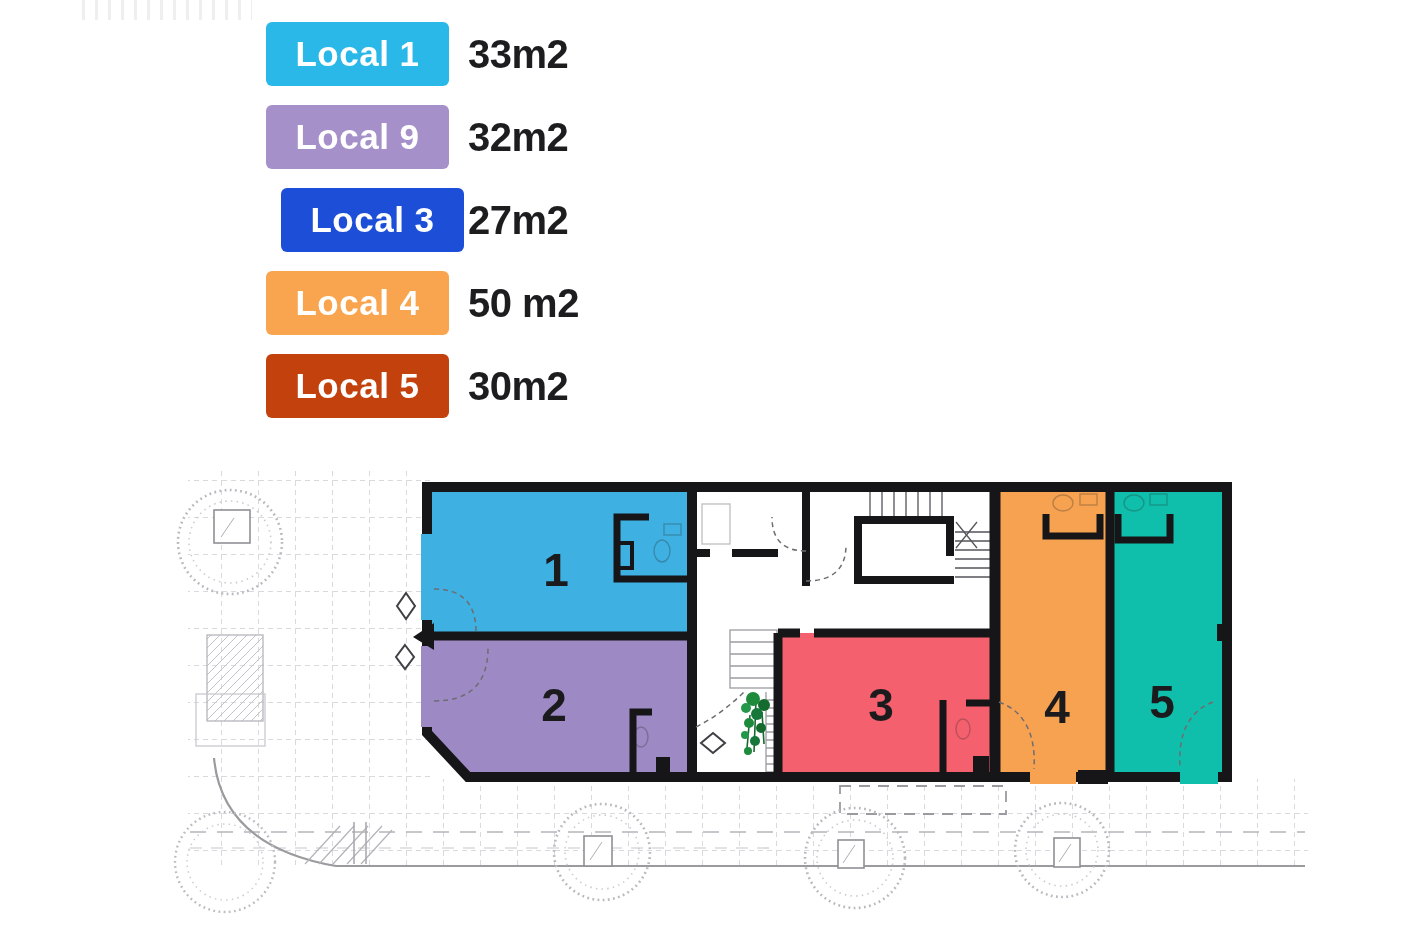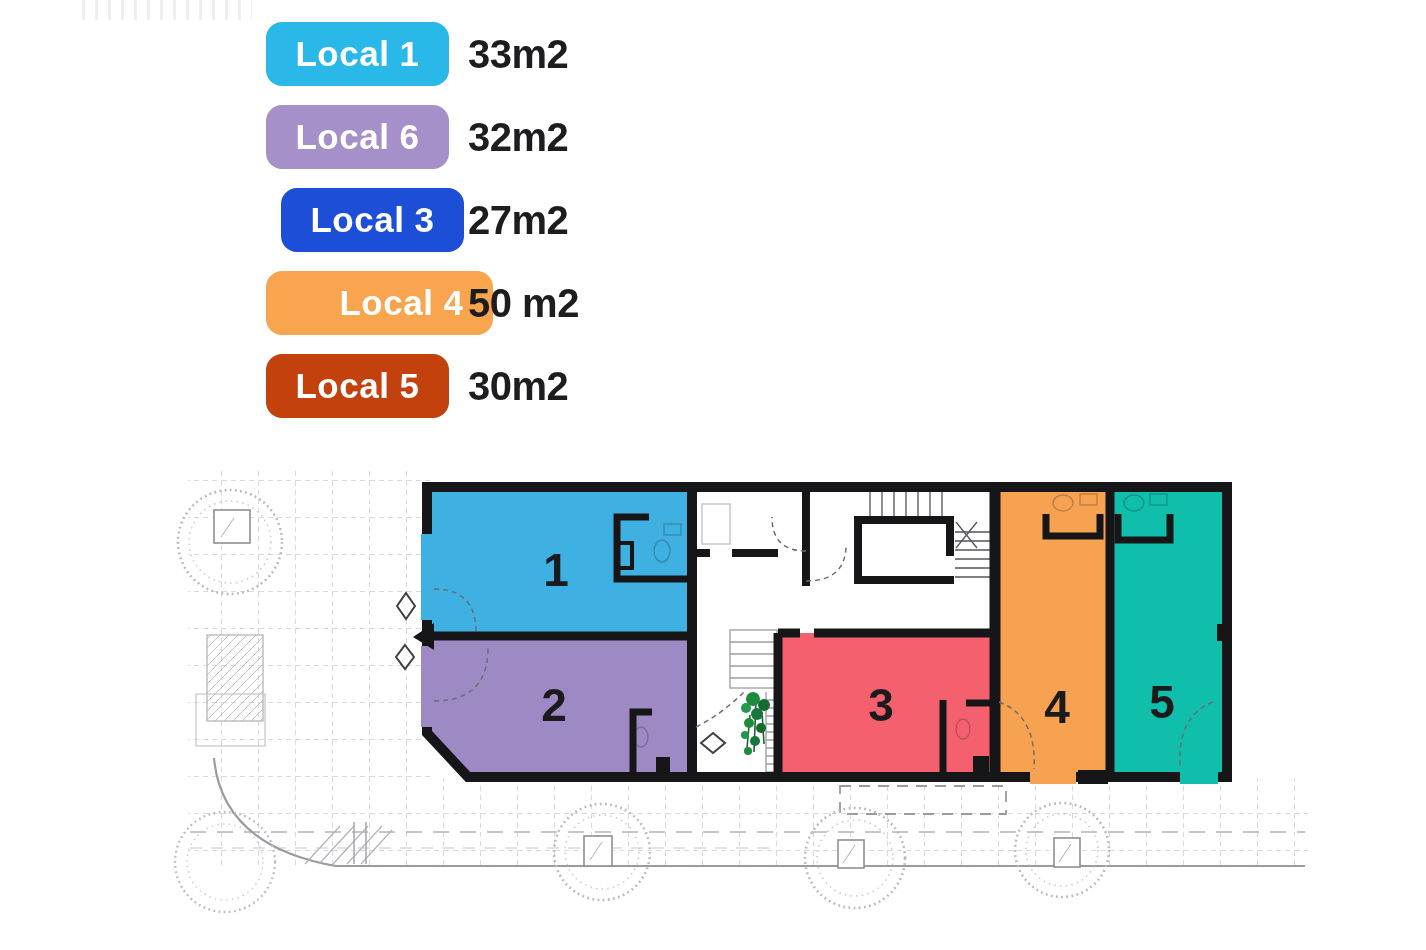--- a/index.html
+++ b/index.html
@@ -2,21 +2,21 @@
 <html><head>
 <meta charset="utf-8">
 <style>
   html,body{margin:0;padding:0;background:#ffffff;}
   .page{position:relative;width:1426px;height:950px;background:#ffffff;overflow:hidden;
         font-family:"Liberation Sans", sans-serif;}
   
   .watermark{position:absolute;left:82px;top:0;width:170px;height:20px;opacity:.14;
              background:repeating-linear-gradient(90deg,#8a8a8a 0 3px,transparent 3px 13px);}
   
-  .badge{position:absolute;left:266px;width:183px;height:64px;border-radius:16px;
+  .badge{position:absolute;left:266px;width:183px;height:64px;border-radius:6px;
          display:flex;align-items:center;justify-content:center;
          color:#ffffff;font-size:35px;font-weight:bold;letter-spacing:.5px;}
   .b1{top:22px}.b2{top:105px}.b3{top:188px}.b4{top:271px}.b5{top:354px}
   .area-label{position:absolute;left:460px;width:140px;height:64px;display:flex;align-items:center;
               color:#1d1d1f;font-size:40px;font-weight:bold;letter-spacing:-.5px;margin-left:8px;}
   
   .info-box{position:absolute;left:650px;top:128px;width:577px;height:179px;border-radius:5px;
             box-sizing:border-box;padding:21px 27px 0 27px;color:#ffffff;font-size:28px;}
   .info-line{line-height:48px;text-align:justify;text-align-last:justify;white-space:nowrap;}
   .info-line.last{text-align-last:left;}
@@ -30,30 +30,30 @@
 
   <div class="watermark"></div>
 
   <div>
     <div class="badge b1" style="background-color: rgb(41, 184, 232);">
       <span>Local 1</span>
     </div>
     <div class="area-label b1">33m2</div>
 
     <div class="badge b2" style="background-color: rgb(165, 144, 201);">
-      <span>Local 6</span>
+      <span>Local 9</span>
     </div>
     <div class="area-label b2">32m2</div>
 
     <div class="badge b3" style="background-color: #1d4ed8; margin-left: 15px;">
       <span>Local 3</span>
     </div>
     <div class="area-label b3">27m2</div>
 
-    <div class="badge b4" style="background-color: rgb(249, 164, 78); padding-left: 44px;">
+    <div class="badge b4" style="background-color: rgb(249, 164, 78);">
       <span>Local 4</span>
     </div>
     <div class="area-label b4">50 m2</div>
 
     <div class="badge b5" style="background-color: #c2410c;">
       <span>Local 5</span>
     </div>
     <div class="area-label b5">30m2</div>
   </div>
 

